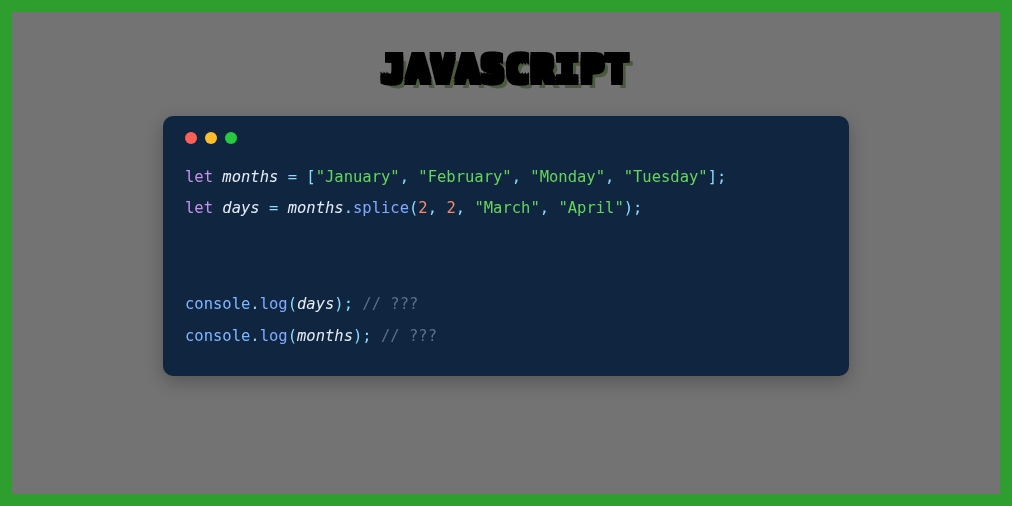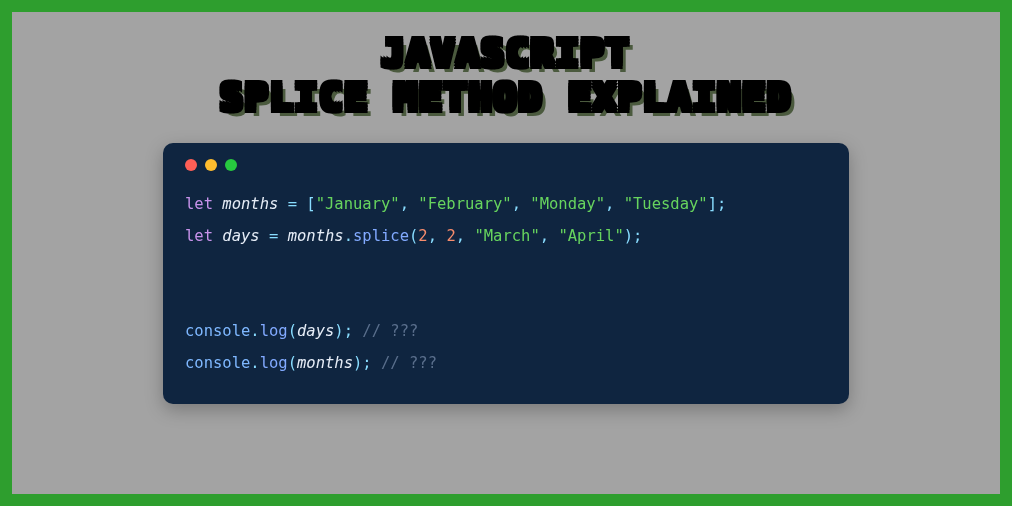--- a/index.html
+++ b/index.html
@@ -6,25 +6,25 @@
   body {
     width: 1012px;
     height: 506px;
     background: #2e9e2e;
     padding: 12px;
     font-family: sans-serif;
   }
   .inner {
     width: 100%;
     height: 100%;
-    background: #a3a3a3;
+    background: #737373;
     display: flex;
     flex-direction: column;
     align-items: center;
-    padding-top: 20px;
+    padding-top: 36px;
   }
   .title-block {
     text-align: center;
     margin-bottom: 24px;
   }
   .pixel-title {
     font-family: monospace;
     font-weight: 900;
     font-size: 38px;
     line-height: 1.15;
@@ -73,21 +73,20 @@
   .tok-method { color: #82aaff; }
   .tok-comment { color: #5a6f8c; }
 </style>
 </head>
 <body>
 
 <div class="inner">
 
   <div class="title-block">
     <div class="pixel-title">JAVASCRIPT</div>
-    <div class="pixel-title">SPLICE METHOD EXPLAINED</div>
   </div>
 
   <div class="code-window">
     <div class="window-dots">
       <div class="dot dot-red"></div>
       <div class="dot dot-yellow"></div>
       <div class="dot dot-green"></div>
     </div>
 
     <div class="code"><span><span class="tok-kw">let</span> <span class="tok-var">months</span><span class="tok-op"> = </span><span class="tok-punc">[</span><span class="tok-str">"January"</span><span class="tok-punc">, </span><span class="tok-str">"February"</span><span class="tok-punc">, </span><span class="tok-str">"Monday"</span><span class="tok-punc">, </span><span class="tok-str">"Tuesday"</span><span class="tok-punc">];</span></span>

